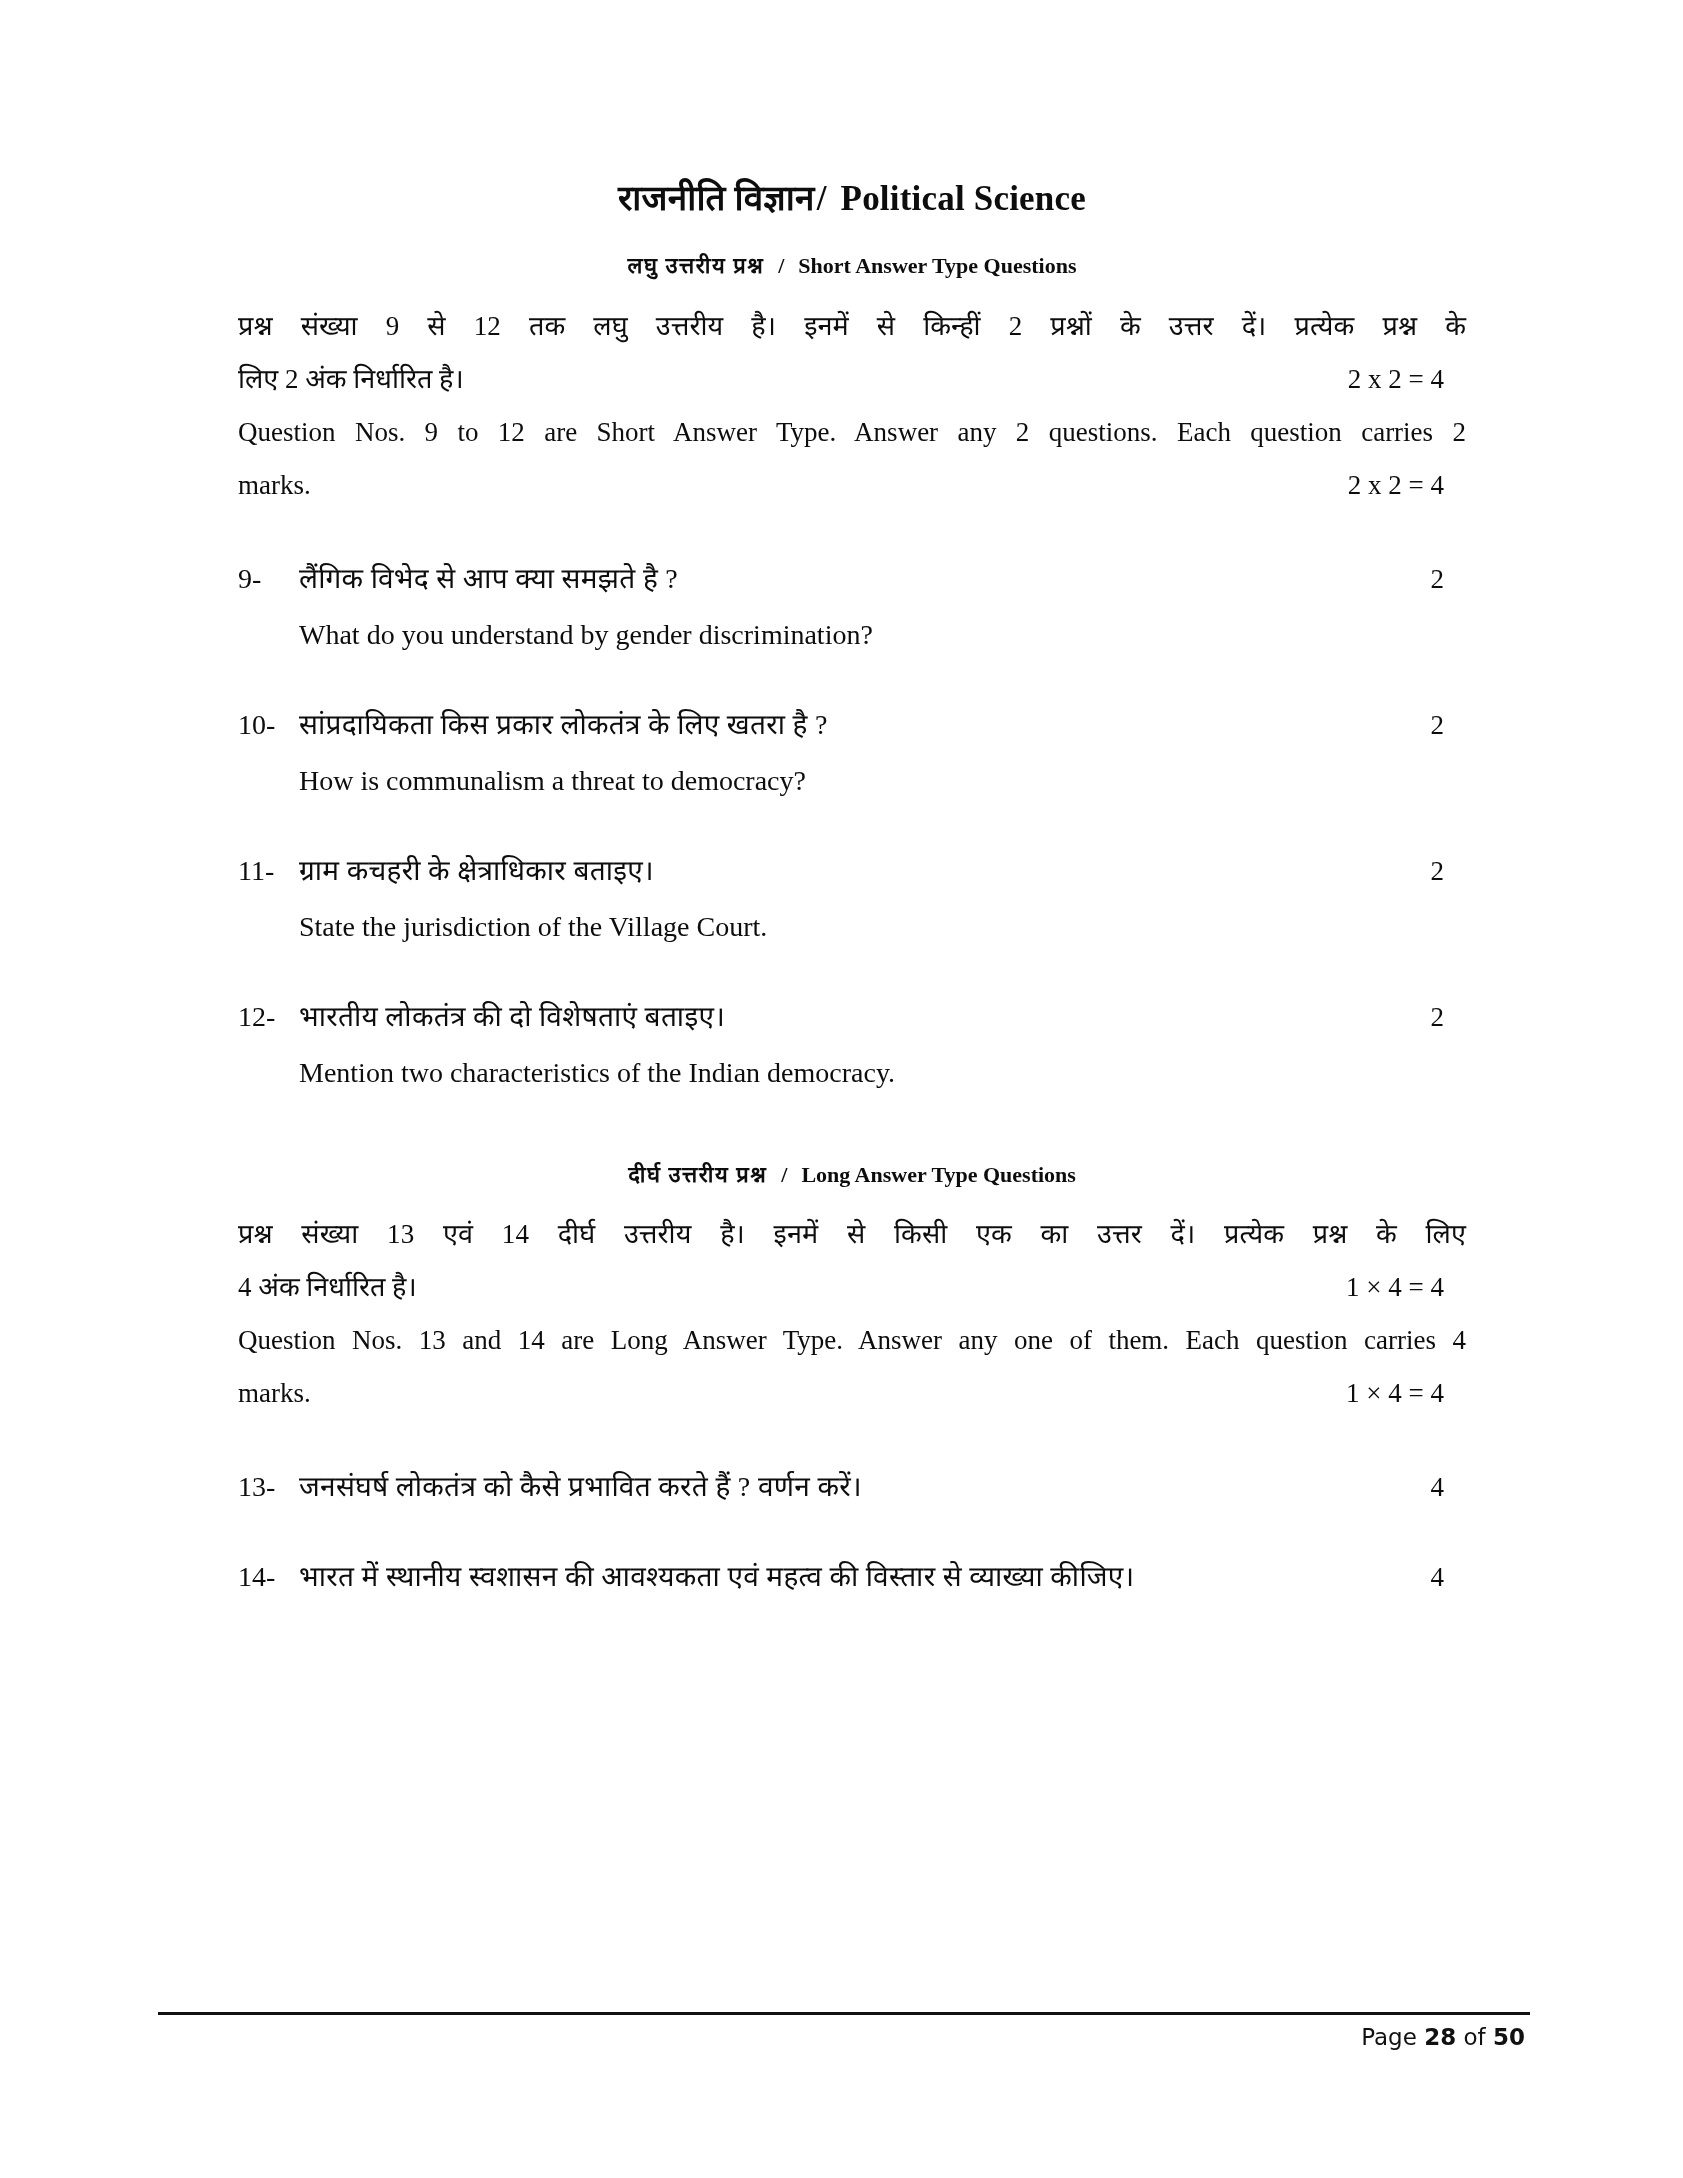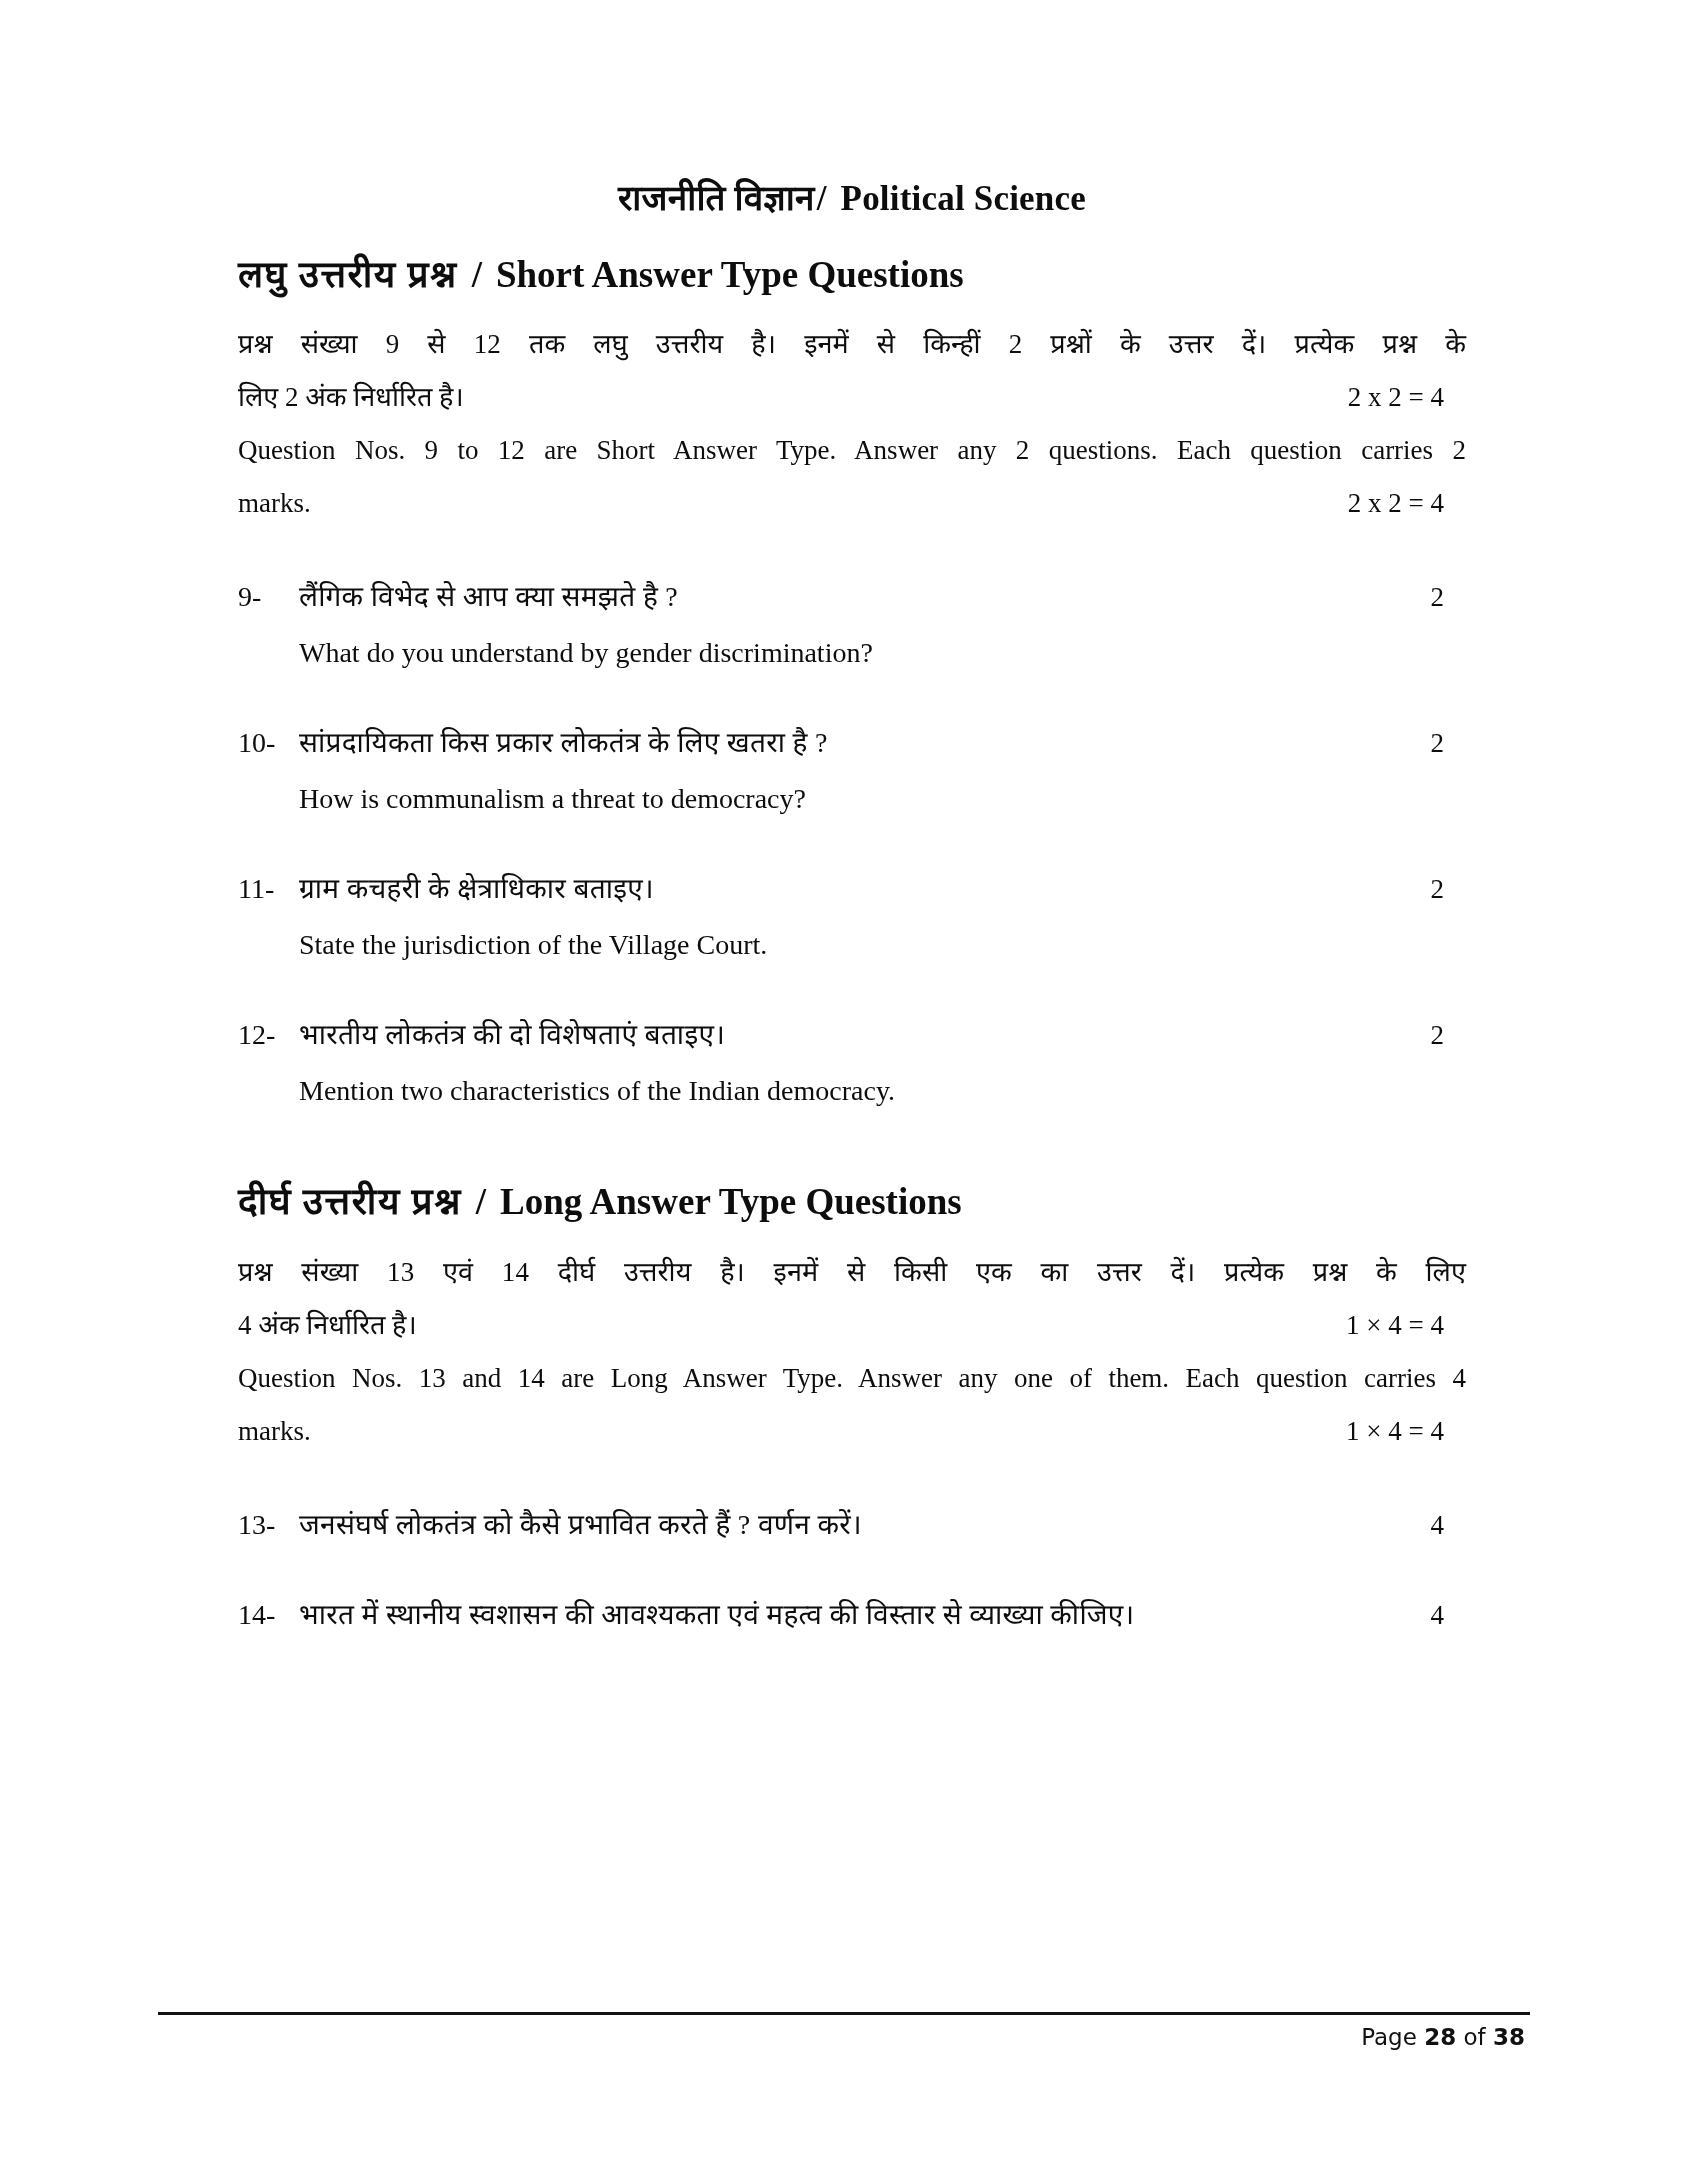--- a/index.html
+++ b/index.html
@@ -32,21 +32,22 @@
     font-weight: bold;
     letter-spacing: 0.2px;
     margin: 178px 0 0 0;
     line-height: 1.2;
   }
   .subject-title .hi { font-size: 35px; }
   .subject-title .sep { padding: 0 2px; }
   .subject-title .en { padding-left: 12px; }
 
   .section-title {
-    font-size: 37px;
+    text-align: center;
+    font-size: 22px;
     font-weight: bold;
     margin: 32px 0 0 0;
     line-height: 1.25;
   }
   .section-title .hi { letter-spacing: 1.5px; }
   .section-title .sep { padding: 0 14px; }
 
   .section-title.long {
     margin-top: 0;
   }
@@ -245,17 +246,17 @@
       </div>
     </div>
 
   </div>
 
   <div class="footer-rule"></div>
   <div class="footer-text">
     <span>Page</span>
     <b>28</b>
     <span>of</span>
-    <b>38</b>
+    <b>50</b>
   </div>
 
 </div>
 
 
 </body></html>

